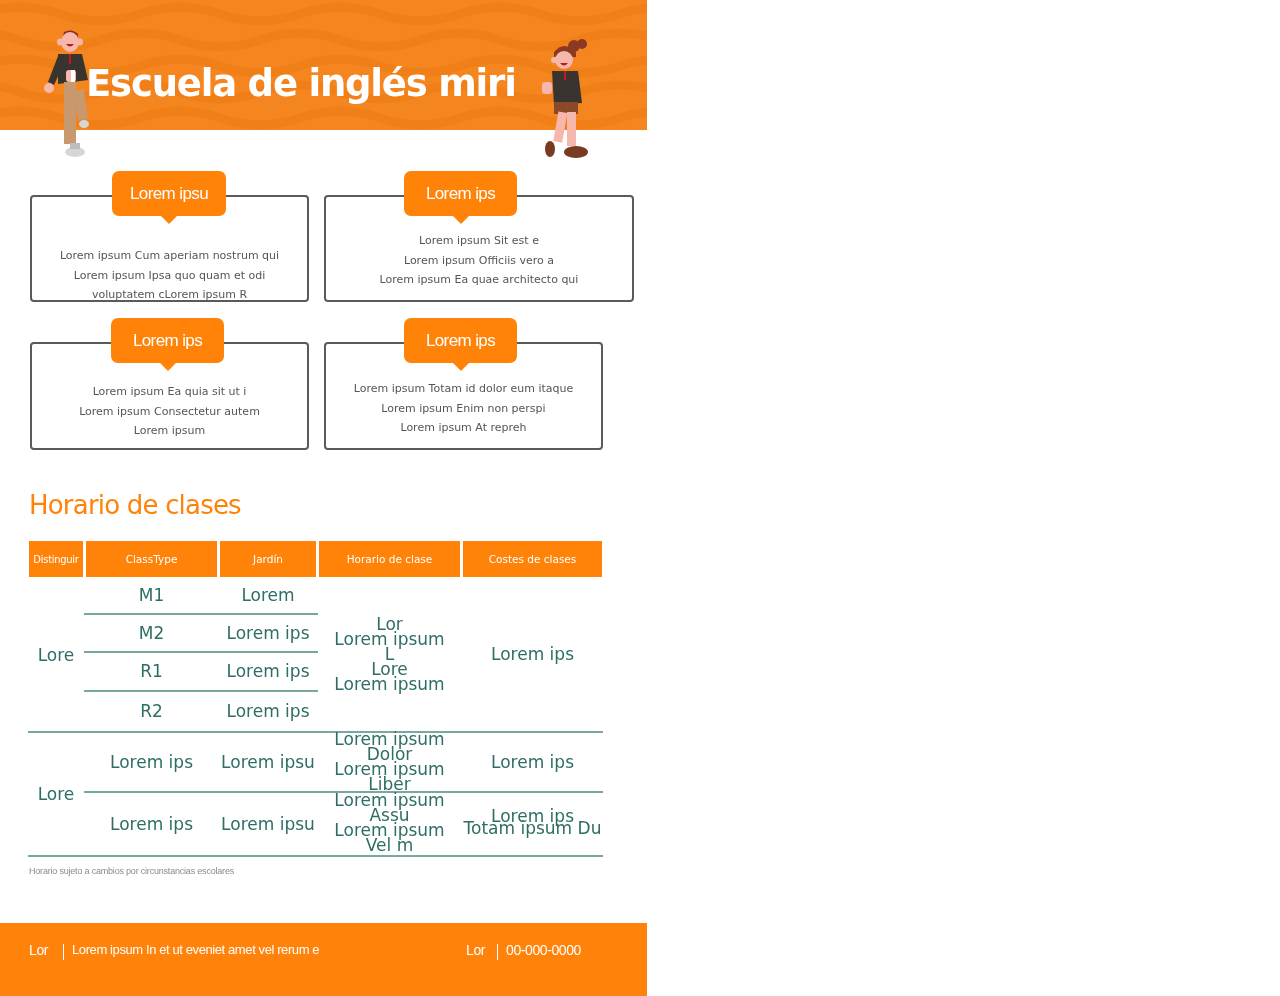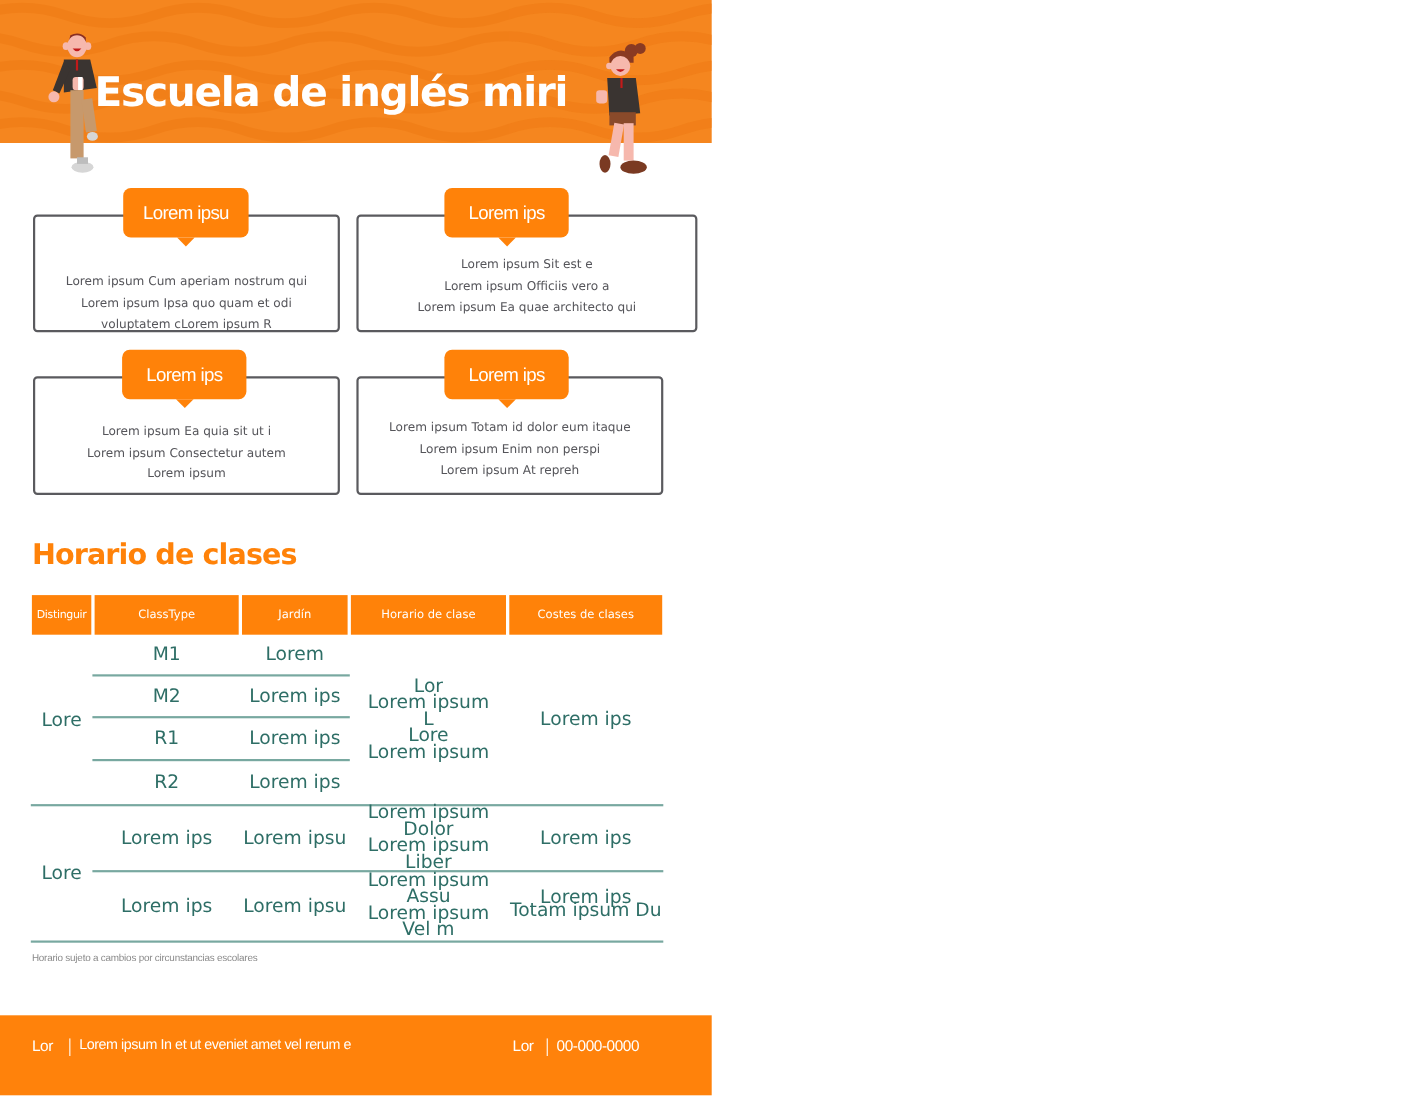--- a/index.html
+++ b/index.html
@@ -37,21 +37,21 @@
     border-top: 8px solid #ff8209;
   }
   .card-body {
     position: absolute; left: 0; right: 0; text-align: center;
     font-family: "DejaVu Sans", sans-serif; font-size: 11px; line-height: 19.5px; color: #55555a;
   }
 
   
   .section-title {
     position: absolute; left: 29px; top: 490px;
-    font-family: "DejaVu Sans", sans-serif; font-weight: bold; font-size: 26px;
+    font-family: "DejaVu Sans", sans-serif; font-weight: normal; font-size: 26px;
     color: #ff8209; letter-spacing: -0.8px; white-space: nowrap;
   }
 
   
   .th {
     position: absolute; top: 541px; height: 36px; background: #ff8209; color: #fff;
     font-family: "DejaVu Sans", sans-serif; font-size: 10.5px;
     display: flex; align-items: center; justify-content: center; white-space: nowrap;
   }
   .td {

